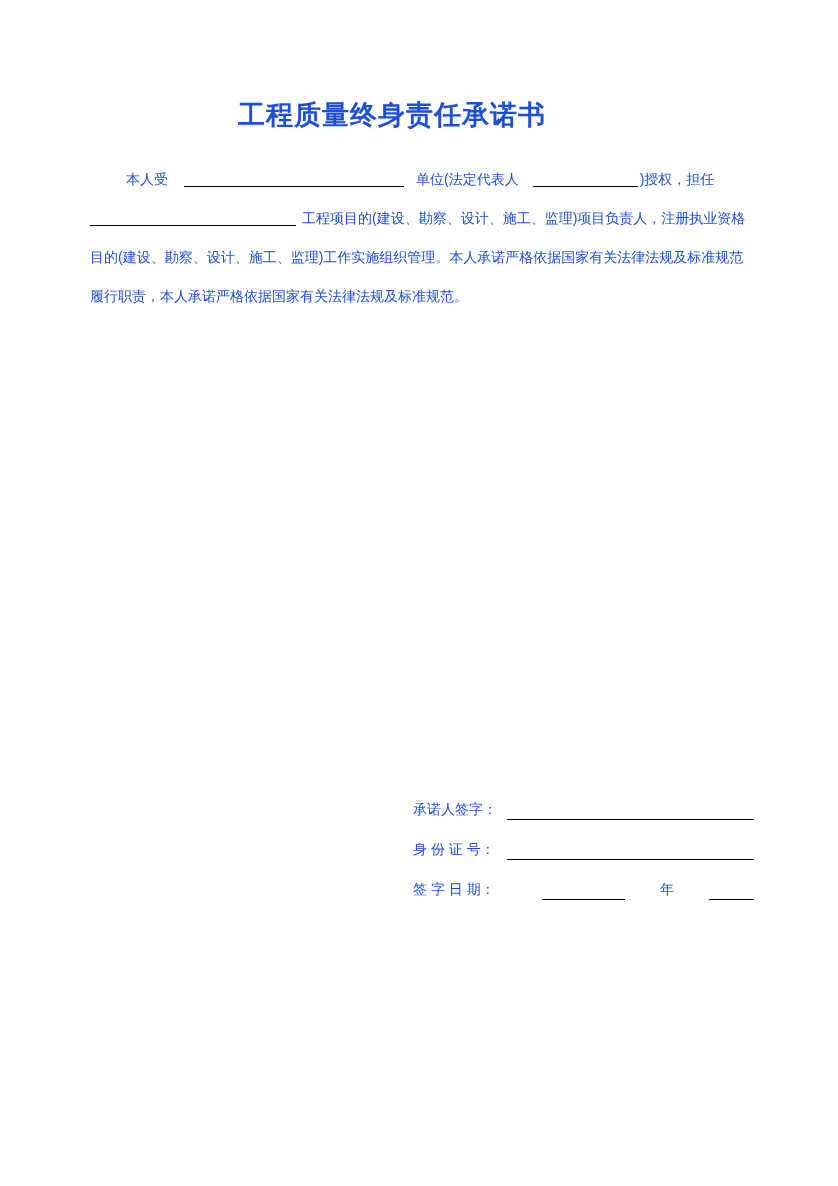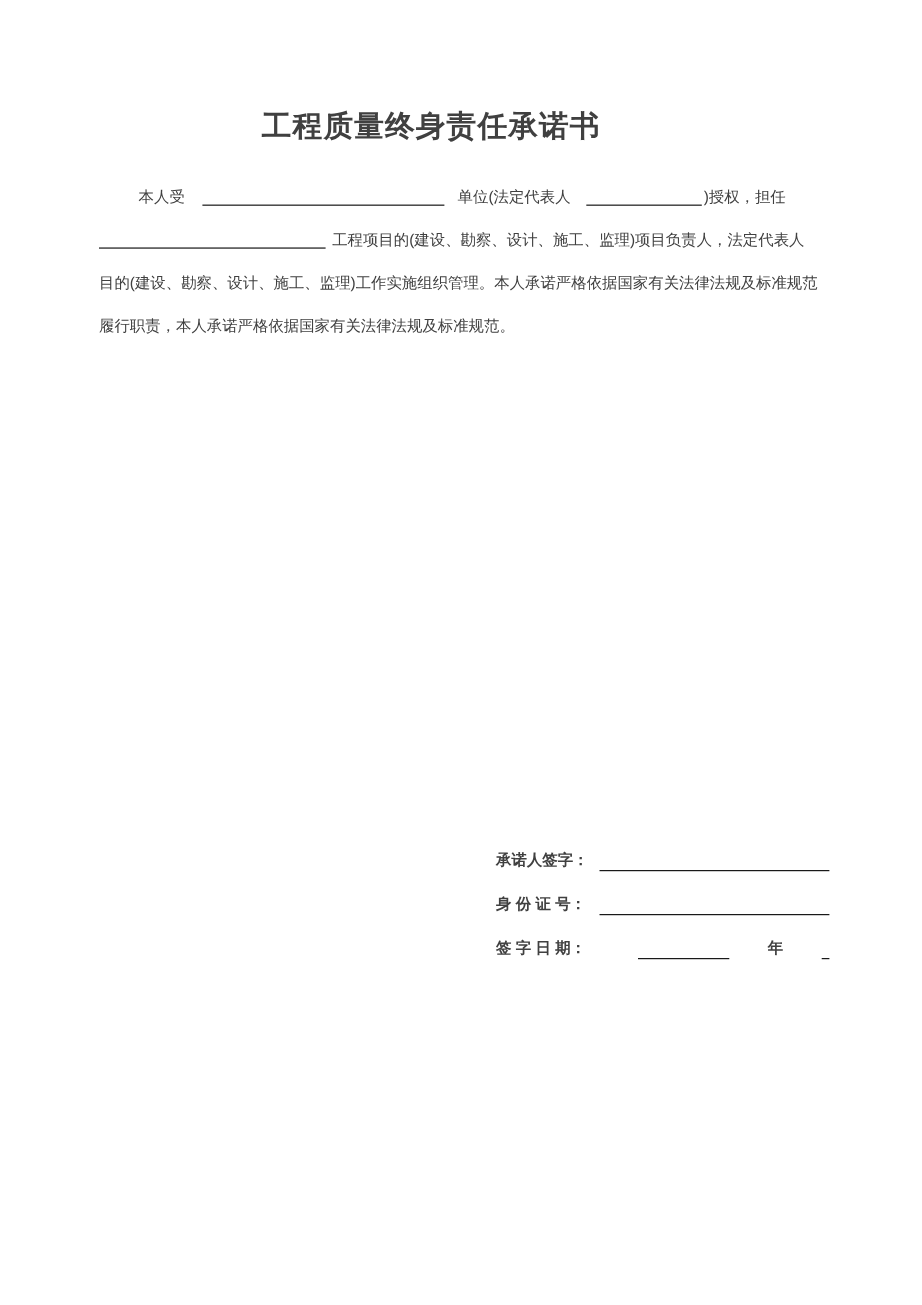--- a/index.html
+++ b/index.html
@@ -5,21 +5,21 @@
   html, body {
     margin: 0;
     padding: 0;
     background: #ffffff;
   }
   .page {
     position: relative;
     width: 754px;
     height: 1186px;
     background: #ffffff;
-    color: #404040;
+    color: #1d4ed8;
     font-family: "Liberation Sans", "DejaVu Sans", sans-serif;
     overflow: hidden;
   }
   .doc-title {
     position: absolute;
     top: 97px;
     left: 85px;
     right: 55px;
     margin: 0;
     text-align: center;
@@ -49,25 +49,24 @@
     height: 14px;
     vertical-align: -3px;
   }
   .blank-unit    { width: 220px; margin: 0 12px 0 16px; }
   .blank-rep     { width: 105px; margin: 0 2px 0 14px; }
   .blank-project { width: 206px; margin-right: 6px; }
 
   .signature {
     position: absolute;
     left: 413px;
-    top: 752px;
+    top: 780px;
     width: 357px;
     font-size: 14px;
-    font-weight: 700;
-    margin-left: 38px;
+    font-weight: 400;
   }
   .sig-row {
     display: flex;
     align-items: flex-end;
     height: 40px;
   }
   .sig-label {
     flex: 0 0 94px;
     white-space: nowrap;
     padding-bottom: 1px;
@@ -90,21 +89,21 @@
 </head>
 <body>
 
 <div class="page">
 
   <h1 class="doc-title">工程质量终身责任承诺书</h1>
 
   <div class="paragraph">
     <div class="line line-1"><span>本人受</span><span class="blank blank-unit"></span><span>单位(法定代表人</span><span class="blank blank-rep"></span><span>)授权，担任</span></div>
 
-    <div class="line line-2"><span class="blank blank-project"></span><span>工程项目的(建设、勘察、设计、施工、监理)项目负责人，法定代表人</span></div>
+    <div class="line line-2"><span class="blank blank-project"></span><span>工程项目的(建设、勘察、设计、施工、监理)项目负责人，注册执业资格</span></div>
 
     <div class="line">目的(建设、勘察、设计、施工、监理)工作实施组织管理。本人承诺严格依据国家有关法律法规及标准规范</div>
 
     <div class="line">履行职责，本人承诺严格依据国家有关法律法规及标准规范。</div>
   </div>
 
   <div class="signature">
 
     <div class="sig-row">
       <span class="sig-label">承诺人签字：</span>

